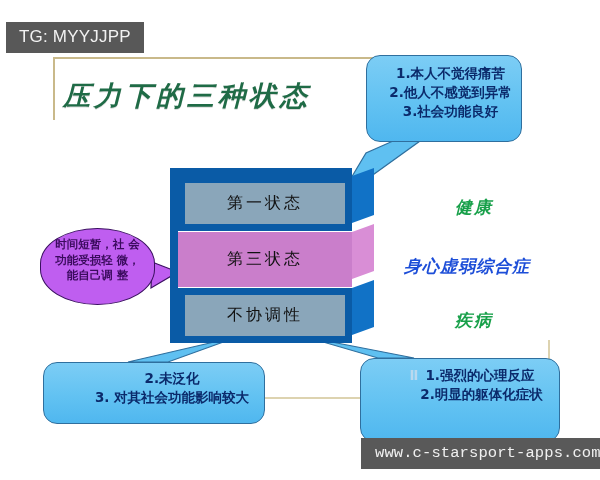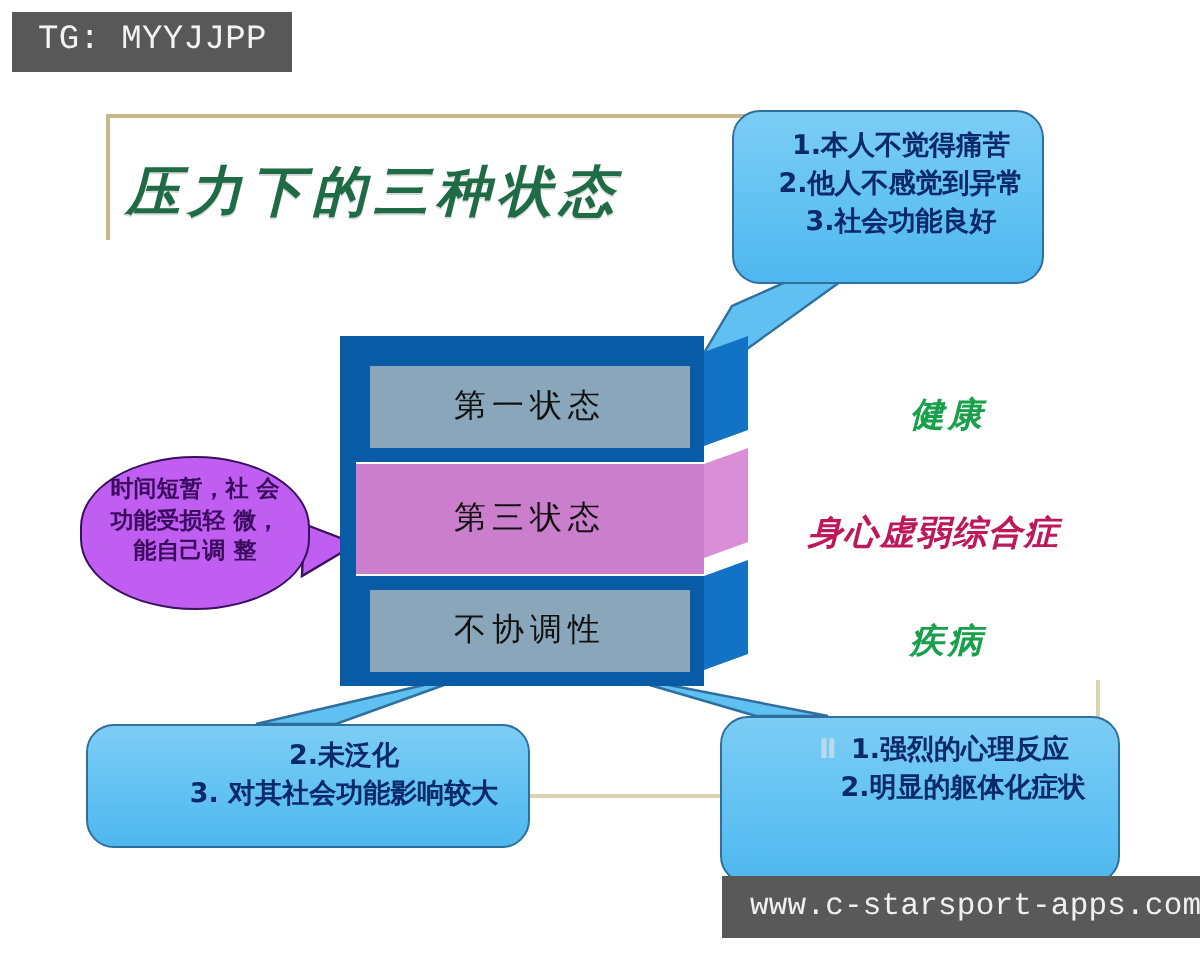--- a/index.html
+++ b/index.html
@@ -5,23 +5,23 @@
   html,body{margin:0;padding:0;}
   body{
     width:600px;height:480px;background:#ffffff;overflow:hidden;
     font-family:"DejaVu Sans","Liberation Sans",sans-serif;
     position:relative;
   }
   .stage{position:absolute;inset:0;}
 
   
   .tg-badge{
-    position:absolute;left:6px;top:6px;
+    position:absolute;left:6px;top:22px;
     background:#585858;color:#f2f2f2;
-    font-family:Liberation Mono, monospace;
+    font-family:Liberation Sans, sans-serif;
     font-size:17px;letter-spacing:.2px;
     padding:5px 13px 6px 13px;
     white-space:nowrap;
   }
   .url-badge{
     position:absolute;left:361px;top:438px;
     background:#595959;color:#f0f0f0;
     font-family:Liberation Mono, monospace;
     font-size:15.5px;letter-spacing:.1px;
     padding:6px 14px 7px 14px;
@@ -80,21 +80,21 @@
     position:absolute;left:-8px;top:-8px;width:8px;height:175px;background:#0a5ba6;
   }
 
   
   .side-label{
     position:absolute;font-weight:bold;font-style:italic;
     font-family:"DejaVu Sans","Liberation Sans",sans-serif;
     white-space:nowrap;
   }
   .side-label.healthy{left:455px;top:196px;font-size:17px;color:#18a04a;letter-spacing:2px;}
-  .side-label.sub{left:404px;top:255px;font-size:17px;color:#be185d;letter-spacing:1px;}
+  .side-label.sub{left:404px;top:255px;font-size:17px;color:#1d4ed8;letter-spacing:1px;}
   .side-label.ill{left:455px;top:309px;font-size:17px;color:#18a04a;letter-spacing:2px;}
 
   
   .bubble{
     position:absolute;box-sizing:border-box;
     border:1.5px solid #2f6f9e;
     border-radius:14px;
     background:linear-gradient(180deg,#7ccdf5 0%,#62c2f2 55%,#4fb7ef 100%);
   }
   .bubble .txt{

